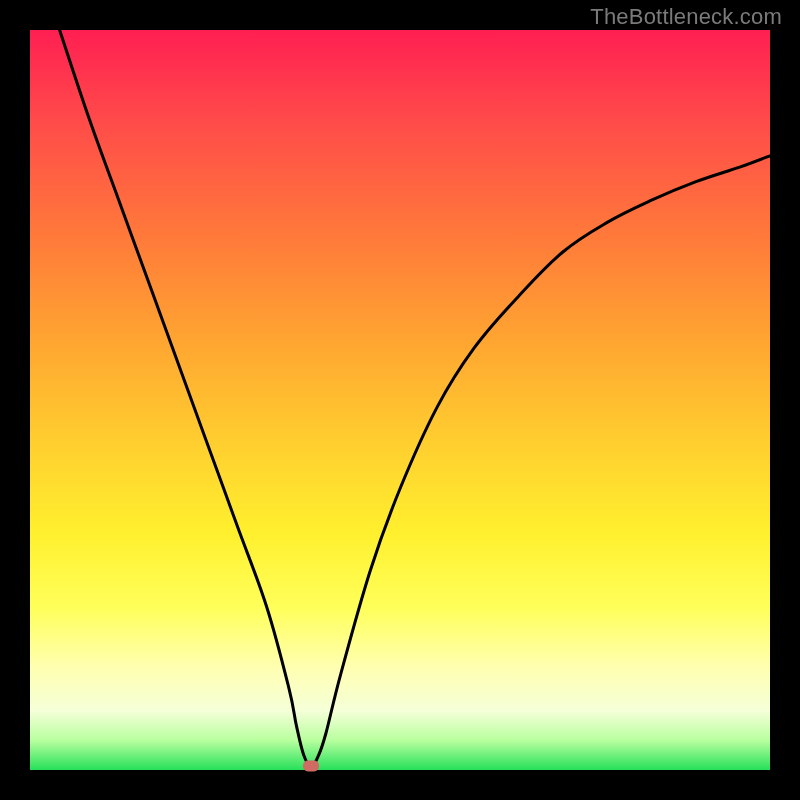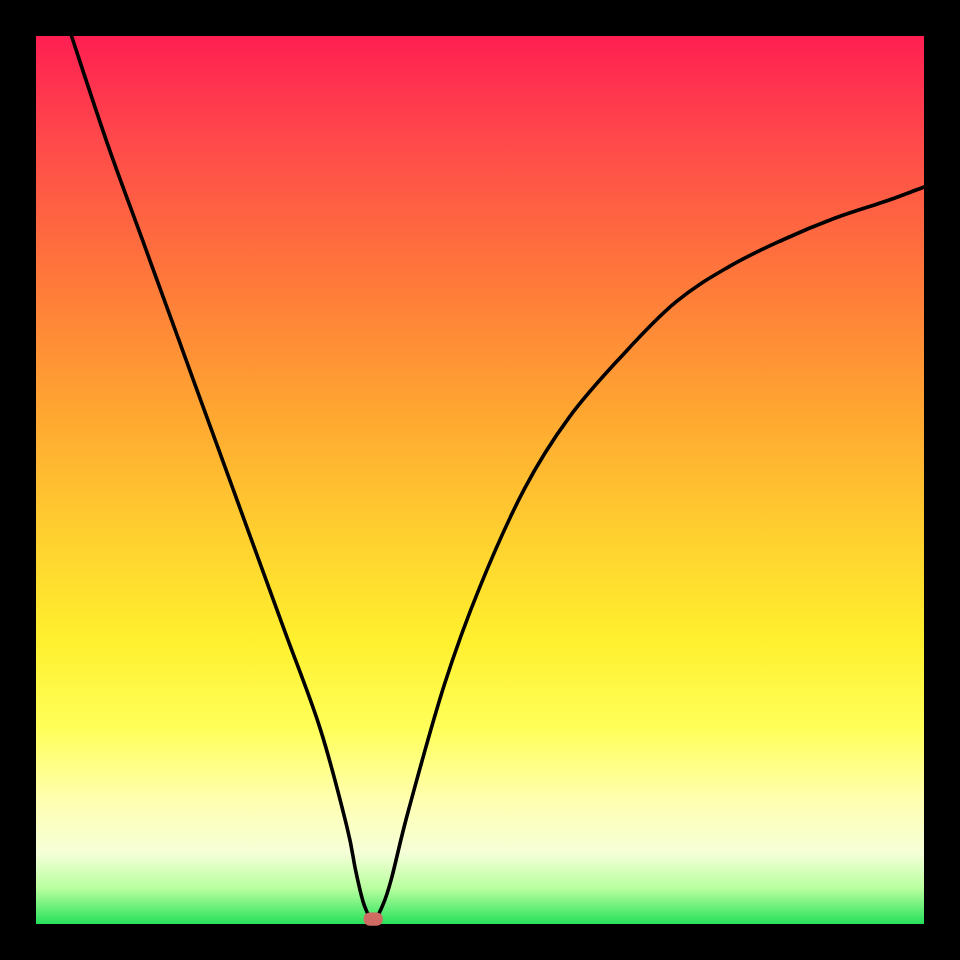--- a/index.html
+++ b/index.html
@@ -74,14 +74,15 @@
   <div class="plot-area">
 
     <svg class="curve" viewBox="0 0 740 740" preserveAspectRatio="none">
       <path id="curve-path" fill="none" stroke="#000" stroke-width="3" stroke-linejoin="round" stroke-linecap="round" d="M 29.6 0 C 34.928000000000004 15.983999999999991, 48.544000000000004 58.16399999999997, 59.2 88.79999999999995 C 69.856 119.43599999999994, 78.14399999999999 140.89599999999993, 88.8 170.19999999999993 C 99.456 199.50399999999993, 107.744 222.29599999999996, 118.4 251.59999999999997 C 129.056 280.904, 137.344 303.6959999999999, 148 332.99999999999994 C 158.656 362.304, 166.944 385.096, 177.6 414.4 C 188.256 443.70399999999995, 196.544 466.4959999999999, 207.20000000000002 495.79999999999995 C 217.85600000000002 525.1039999999999, 227.47600000000003 547.8960000000001, 236.8 577.2 C 246.124 606.504, 253.672 637.288, 259 658.6 C 264.328 679.912, 263.736 683.612, 266.4 695.6 C 269.06399999999996 707.5880000000001, 271.136 717.874, 273.8 725.2 C 276.464 732.5260000000001, 278.536 736.3, 281.2 736.3 C 283.864 736.3, 285.93600000000004 731.1940000000001, 288.6 725.2 C 291.264 719.206, 292.004 717.652, 296 703 C 299.996 688.348, 302.808 673.1039999999999, 310.8 643.8 C 318.79200000000003 614.496, 329.744 573.5, 340.40000000000003 540.2 C 351.05600000000004 506.90000000000003, 358.012 488.10400000000004, 370 458.8 C 381.988 429.496, 393.68000000000006 402.708, 407.00000000000006 377.40000000000003 C 420.32000000000005 352.09200000000004, 429.348 338.18000000000006, 444 318.20000000000005 C 458.652 298.22, 472.41600000000005 283.716, 488.40000000000003 266.4 C 504.384 249.08399999999997, 516.8159999999999 235.32, 532.8 222 C 548.784 208.68, 561.216 201.724, 577.2 192.39999999999998 C 593.1840000000001 183.07599999999996, 605.616 177.52599999999995, 621.6 170.19999999999993 C 637.5840000000001 162.8739999999999, 650.016 157.6939999999999, 666 151.69999999999993 C 681.984 145.70599999999996, 697.0799999999999 141.56200000000007, 710.4 136.9000000000001 C 723.72 132.2380000000001, 734.672 127.79800000000007, 740 125.80000000000007"></path>
     </svg>
 
     <div id="min-marker" class="marker" style="left: 281.2px; top: 736.3px;"></div>
 
   </div>
 
+  <div class="watermark">TheBottleneck.com</div>
 
 </div>
 
 </body></html>

